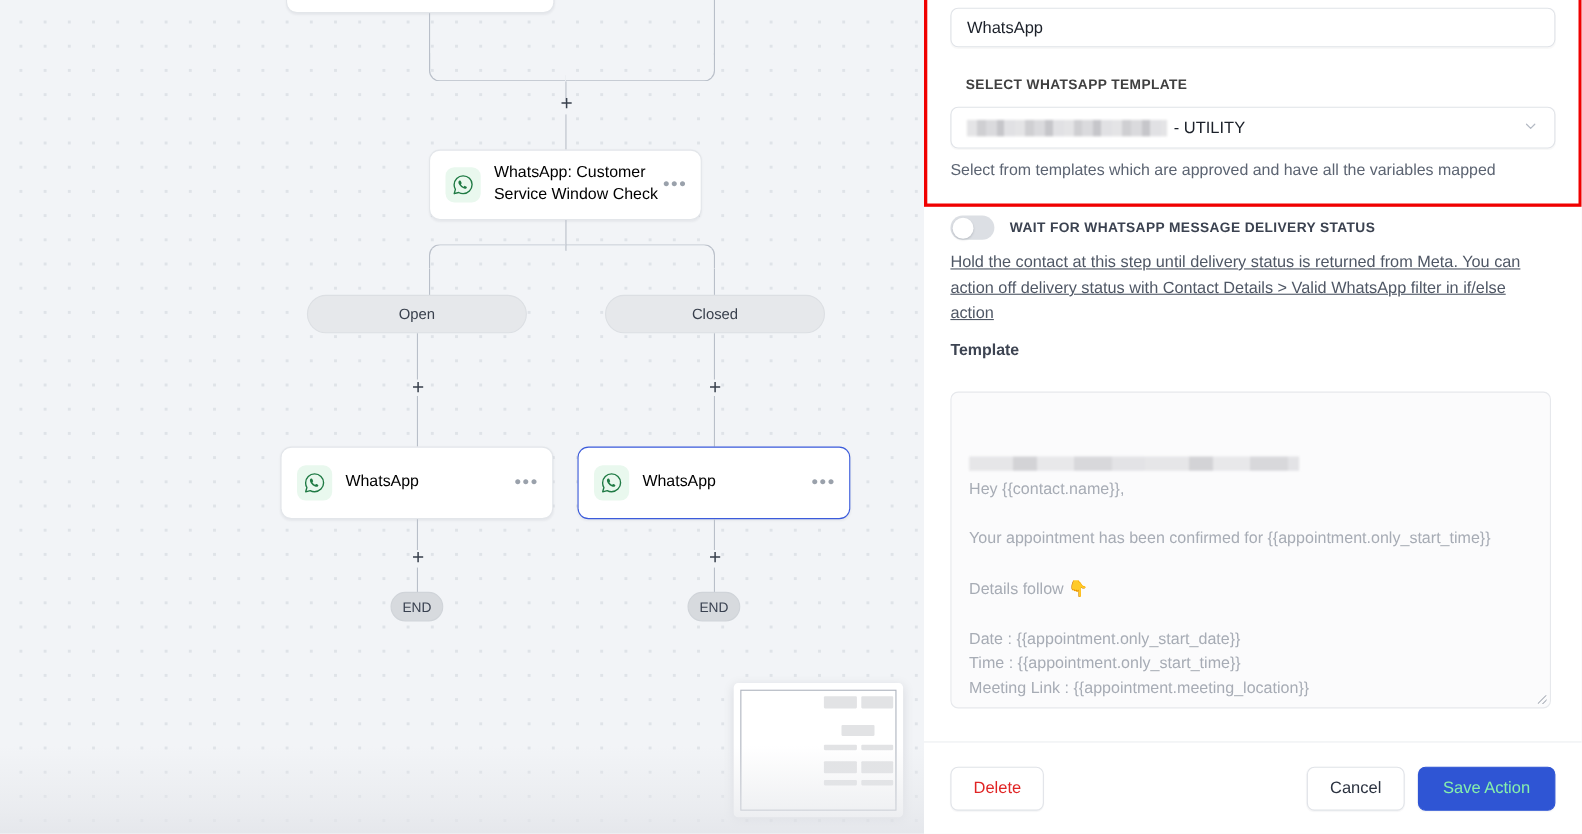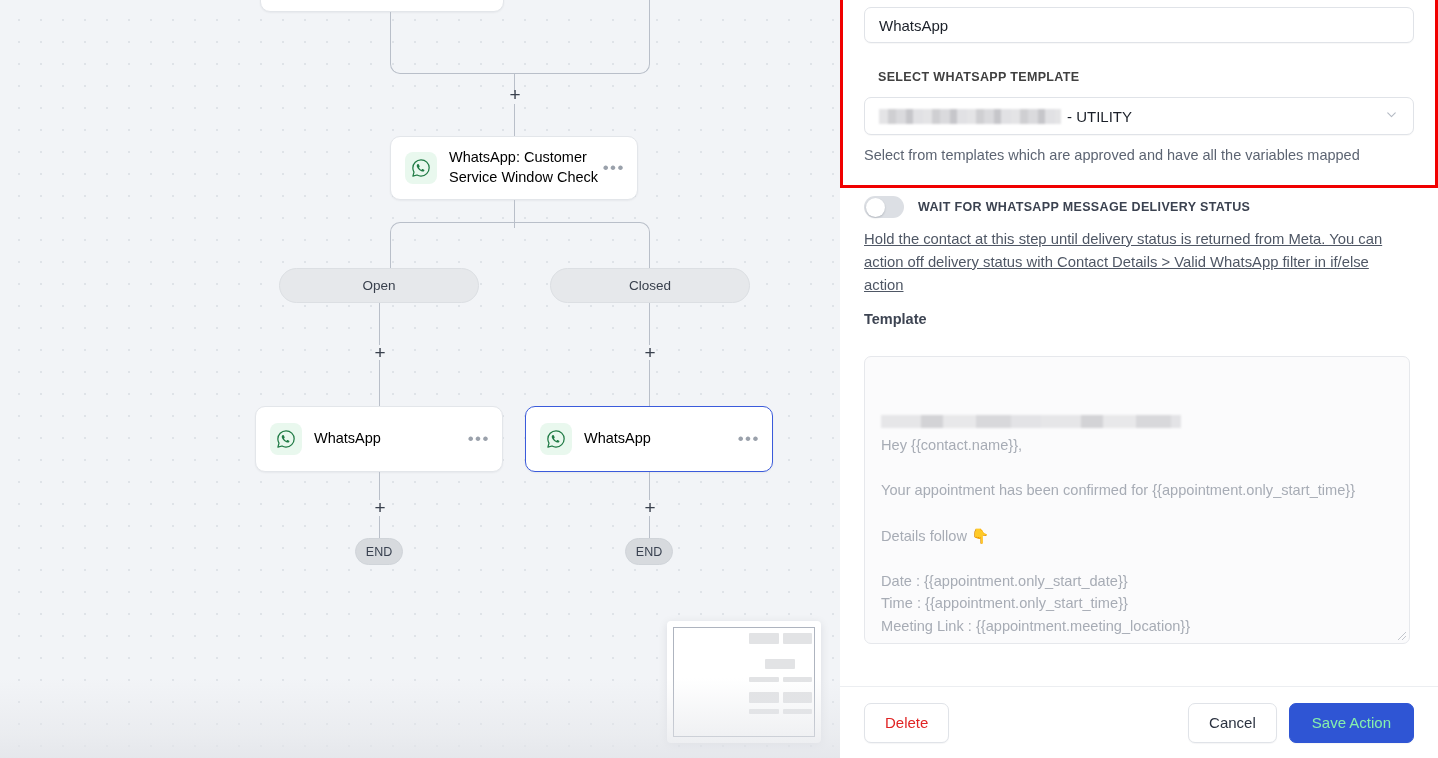--- a/index.html
+++ b/index.html
@@ -175,21 +175,21 @@
   }
   .resize-handle::after {
     content: ""; position: absolute; right: 1px; bottom: 1px;
     width: 8px; height: 8px;
     background:
       linear-gradient(135deg, transparent 45%, #c2c6cd 45%, #c2c6cd 55%, transparent 55%),
       linear-gradient(135deg, transparent 70%, #c2c6cd 70%, #c2c6cd 80%, transparent 80%);
   }
 
   .footer {
-    flex: 0 0 auto; height: 72px; border-top: 1px solid #eceef1;
+    flex: 0 0 auto; height: 84px; border-top: 1px solid #eceef1;
     display: flex; align-items: center; padding: 0 24px; background: #fff;
   }
   .btn {
     border-radius: 7px; font-size: 15px; cursor: pointer;
     display: flex; align-items: center; justify-content: center;
     border: 1px solid #e0e3e8; background: #fff;
     height: 40px; padding: 0 20px;
     box-shadow: 0 1px 1px rgba(16,24,40,0.04);
     font-family: "Liberation Sans", sans-serif;
   }

